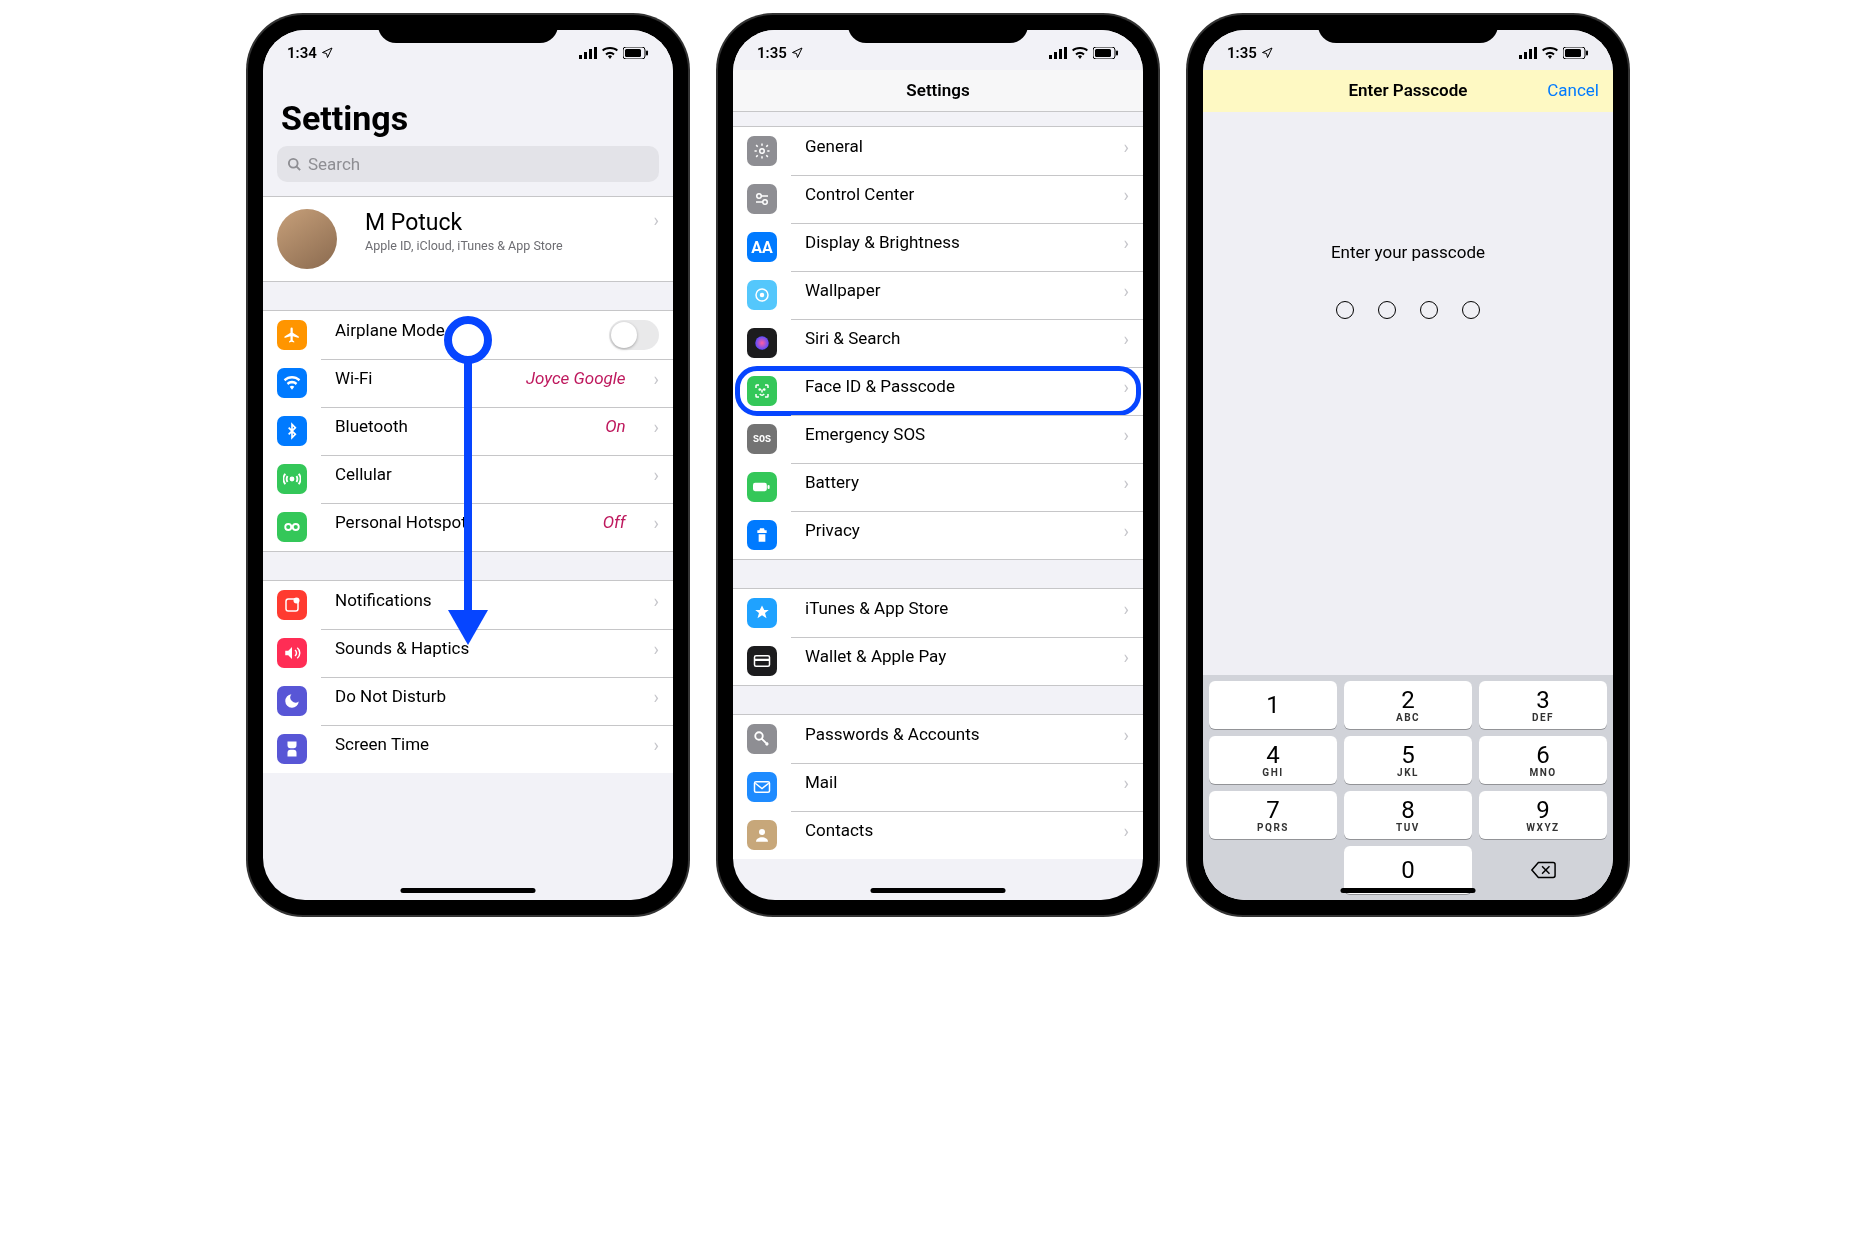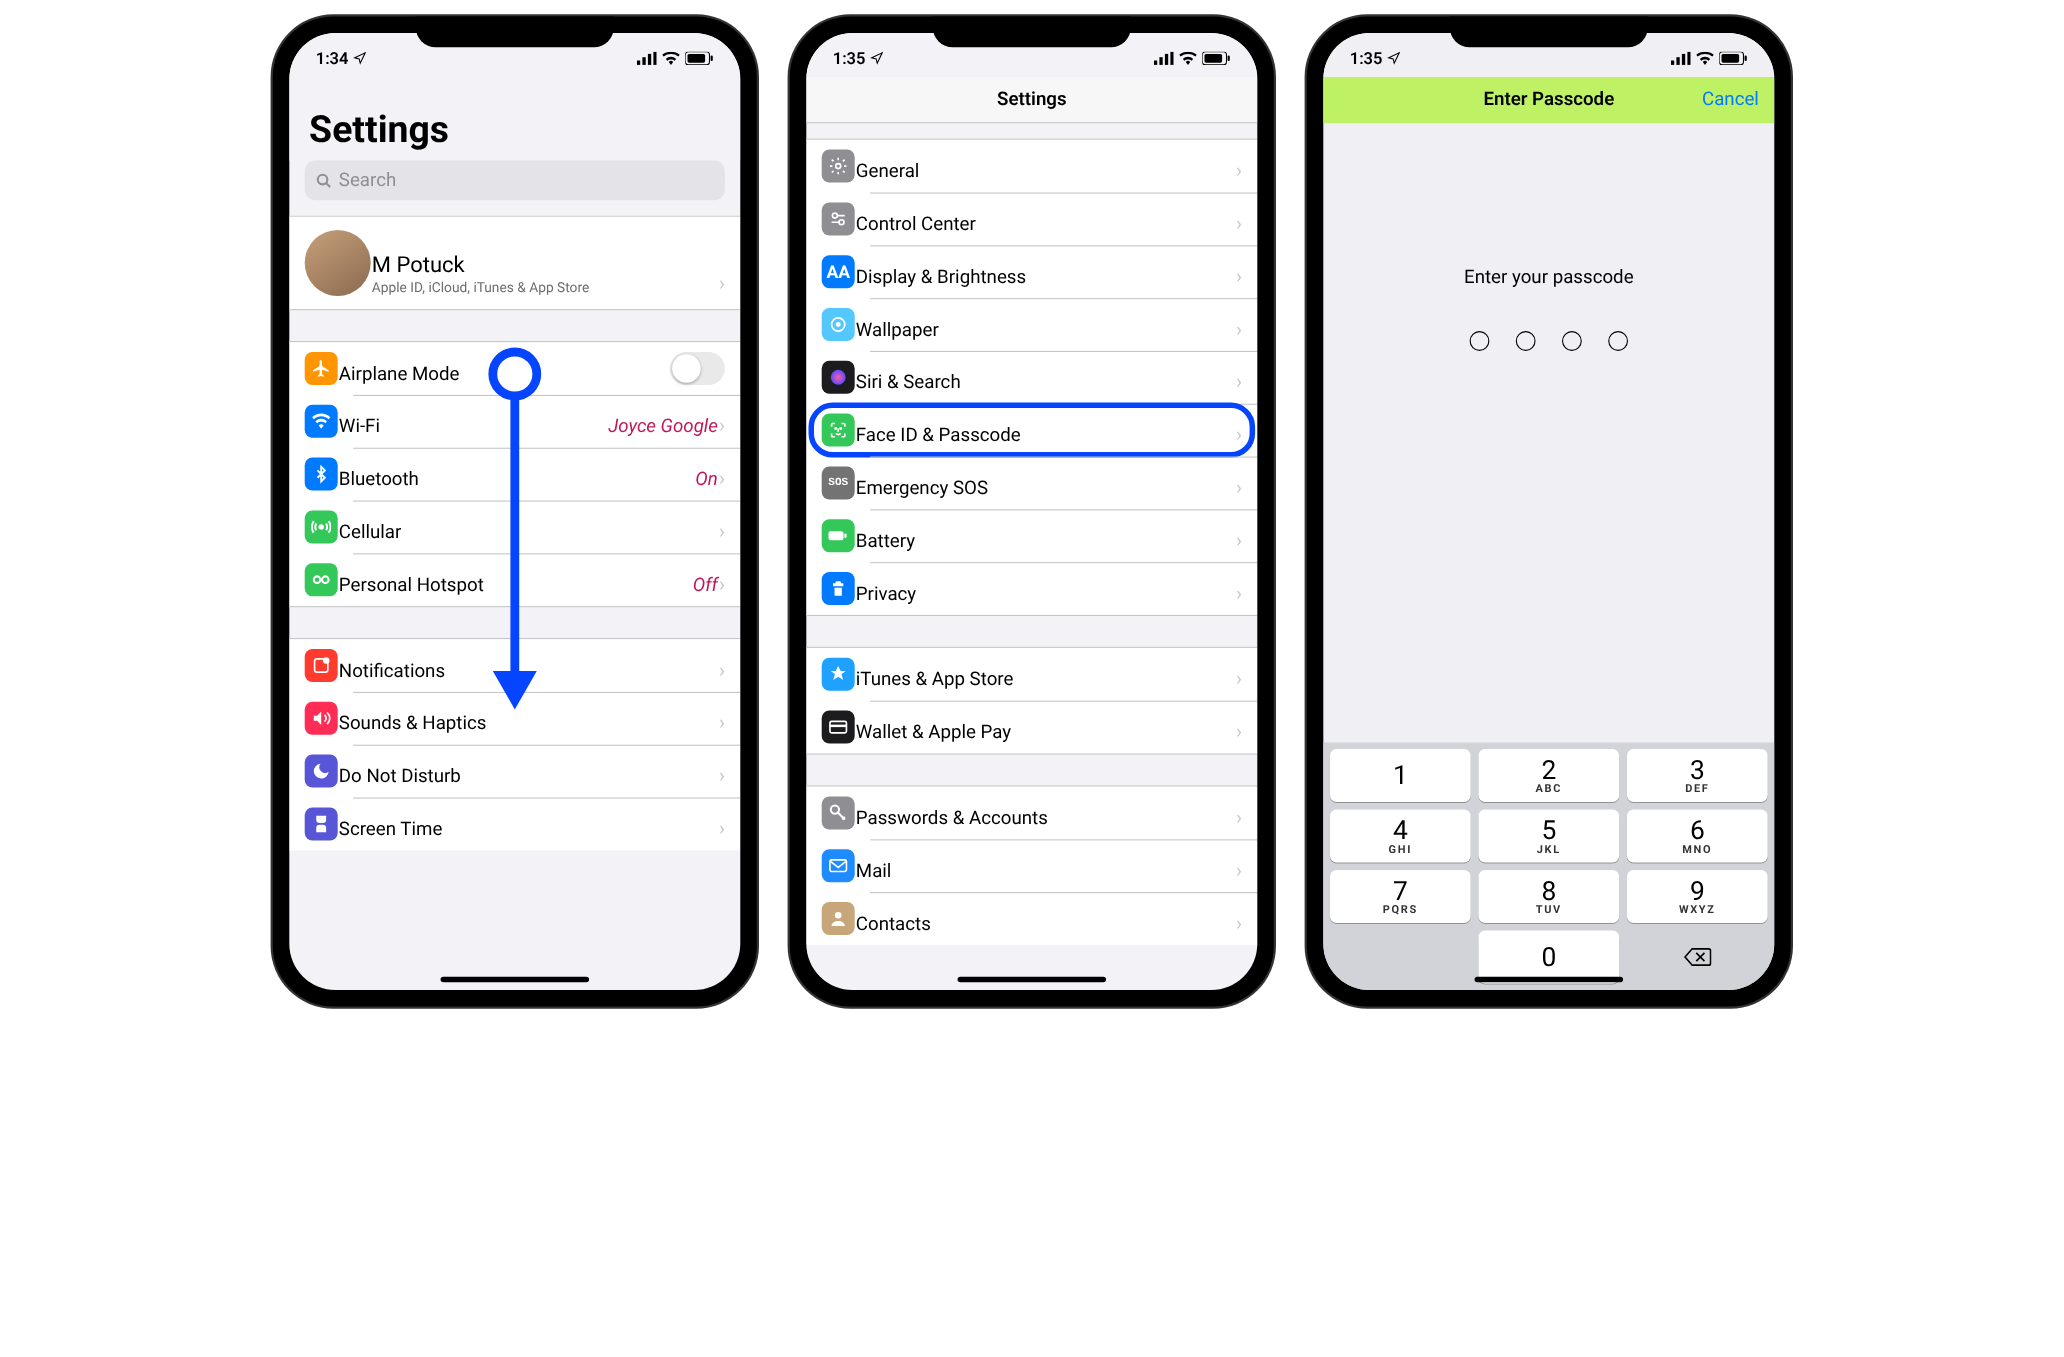--- a/index.html
+++ b/index.html
@@ -93,24 +93,24 @@
   .content { flex: 1; overflow: hidden; }
   .group {
     background: #fff;
     border-top: 1px solid #c6c6c8;
     border-bottom: 1px solid #c6c6c8;
     margin-bottom: 28px;
   }
   .group:last-child{ margin-bottom:0; border-bottom:none;}
   .row {
     display: flex;
-    align-items: flex-end;
+    align-items: flex-start;
     padding: 9px 14px;
     min-height: 44px;
-    gap: 1px;
+    gap: 28px;
     position: relative;
   }
   .row + .row::before {
     content: "";
     position: absolute;
     top: 0;
     left: 58px;
     right: 0;
     height: 1px;
     background: #c6c6c8;
@@ -236,21 +236,21 @@
           <line x1="21" y1="21" x2="15" y2="15"></line>
         </svg>
       <span>Search</span>
     </div>
 
     <div class="content">
       <div class="group">
         <div class="row profile">
           <div class="avatar"></div>
           <div class="profile-text">
-            <div class="row-label" style="font-size:20px">M Potuck</div>
+            <div class="row-label" style="font-size:23px">M Potuck</div>
             <div class="sub">Apple ID, iCloud, iTunes &amp; App Store</div>
           </div>
           <span class="chevron">›</span>
         </div>
       </div>
 
       <div class="group" id="p1g1">
           <div class="row">
             <div class="icon-box" style="background: rgb(255, 149, 0);">
               <svg width="18" height="18" viewBox="0 0 24 24" fill="#fff">
@@ -570,21 +570,21 @@
           </span>
         <span class="battery-icon">
             <svg width="26" height="12" viewBox="0 0 26 12">
               <rect x="0" y="0" width="22" height="12" rx="3" fill="none" stroke="#000" stroke-width="1"></rect>
               <rect x="2" y="2" width="16" height="8" rx="1.5" fill="#000"></rect>
               <rect x="23" y="3.5" width="2" height="5" rx="1" fill="#000"></rect>
             </svg>
           </span>
       </span>
     </div>
-    <div class="nav-bar" style="background:#bef264;border-bottom:none">
+    <div class="nav-bar" style="background:#fef9c3;border-bottom:none">
       <span>Enter Passcode</span>
       <span class="nav-right">Cancel</span>
     </div>
     <div class="pass-area">
       <div class="pass-prompt">Enter your passcode</div>
       <div class="dots" id="dots">
           <div class="dot"></div>
           <div class="dot"></div>
           <div class="dot"></div>
           <div class="dot"></div>

